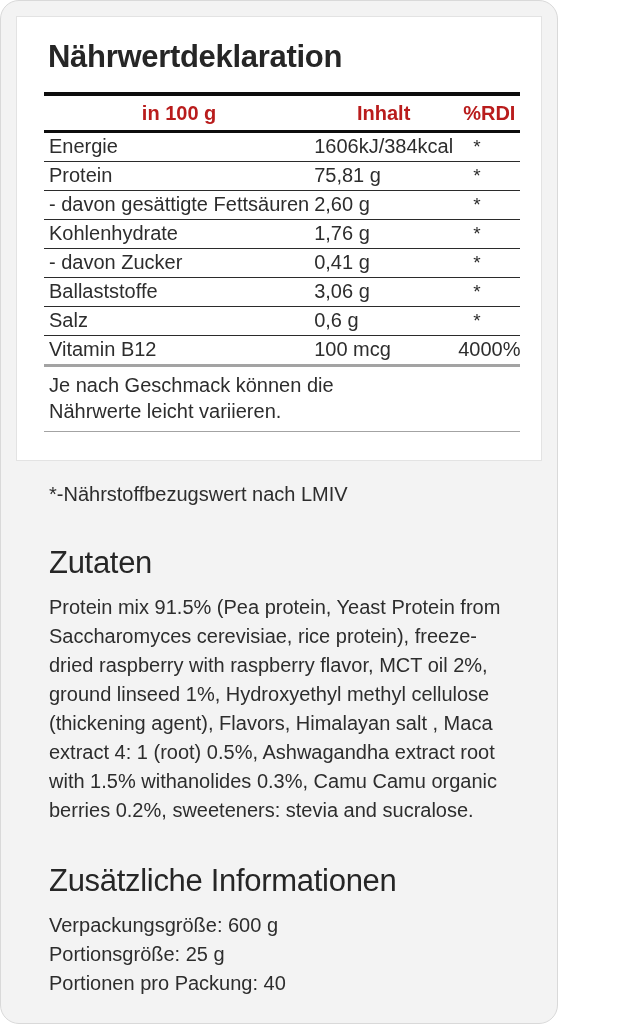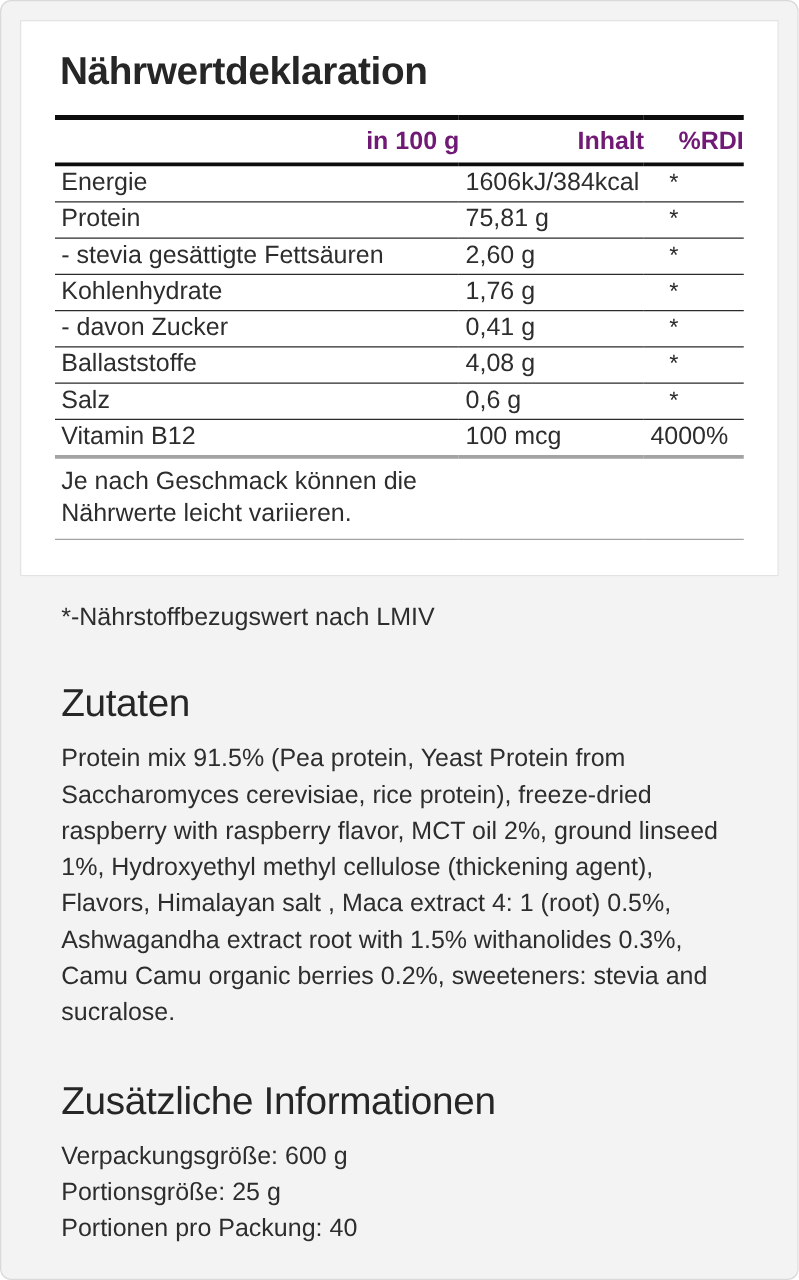--- a/index.html
+++ b/index.html
@@ -2,25 +2,25 @@
 <html><head>
 <meta charset="utf-8">
 <style>
   * { box-sizing: border-box; }
   html,body { margin:0; padding:0; background:#ffffff; }
   body {
     font-family: "Liberation Sans", "DejaVu Sans", sans-serif;
     color: #2d2d2d;
   }
   .page {
-    width: 639px;
+    width: 558px;
     height: 1024px;
     background: #f3f3f3;
     border: 1px solid #d9d9d9;
-    border-radius: 9px;
+    border-radius: 19px;
     overflow: hidden;
   }
   
   .card {
     margin: 15px 15px 0 15px;
     background: #ffffff;
     border: 1px solid #e3e3e3;
     padding: 22px 27px 28px 27px;
   }
   .card-title {
@@ -31,24 +31,24 @@
     color: #262626;
   }
   table.nutrition {
     width: 100%;
     border-collapse: collapse;
     border-top: 4px solid #0d0d0d;
   }
   table.nutrition th {
     font-size: 20px;
     font-weight: 700;
-    text-align: right;
+    text-align: center;
     padding: 6px 0 5px 5px;
     border-bottom: 3px solid #0d0d0d;
-    color: #701a75;
+    color: #b91c1c;
   }
   th.col-rdi { text-align: right; padding-right: 10px; }
   table.nutrition td {
     font-size: 20px;
     font-weight: 400;
     padding: 2px 0 3px 5px;
     border-bottom: 1px solid #2b2b2b;
     height: 28px;
     white-space: nowrap;
     margin-left: 25px;
@@ -115,37 +115,37 @@
             <td class="col-label">Energie</td>
             <td class="col-value">1606kJ/384kcal</td>
             <td class="col-rdi star">*</td>
           </tr>
           <tr>
             <td class="col-label">Protein</td>
             <td class="col-value">75,81 g</td>
             <td class="col-rdi star">*</td>
           </tr>
           <tr>
-            <td class="col-label">- stevia gesättigte Fettsäuren</td>
+            <td class="col-label">- davon gesättigte Fettsäuren</td>
             <td class="col-value">2,60 g</td>
             <td class="col-rdi star">*</td>
           </tr>
           <tr>
             <td class="col-label">Kohlenhydrate</td>
             <td class="col-value">1,76 g</td>
             <td class="col-rdi star">*</td>
           </tr>
           <tr>
             <td class="col-label">- davon Zucker</td>
             <td class="col-value">0,41 g</td>
             <td class="col-rdi star">*</td>
           </tr>
           <tr>
             <td class="col-label">Ballaststoffe</td>
-            <td class="col-value">4,08 g</td>
+            <td class="col-value">3,06 g</td>
             <td class="col-rdi star">*</td>
           </tr>
           <tr>
             <td class="col-label">Salz</td>
             <td class="col-value">0,6 g</td>
             <td class="col-rdi star">*</td>
           </tr>
           <tr>
             <td class="col-label">Vitamin B12</td>
             <td class="col-value">100 mcg</td>

